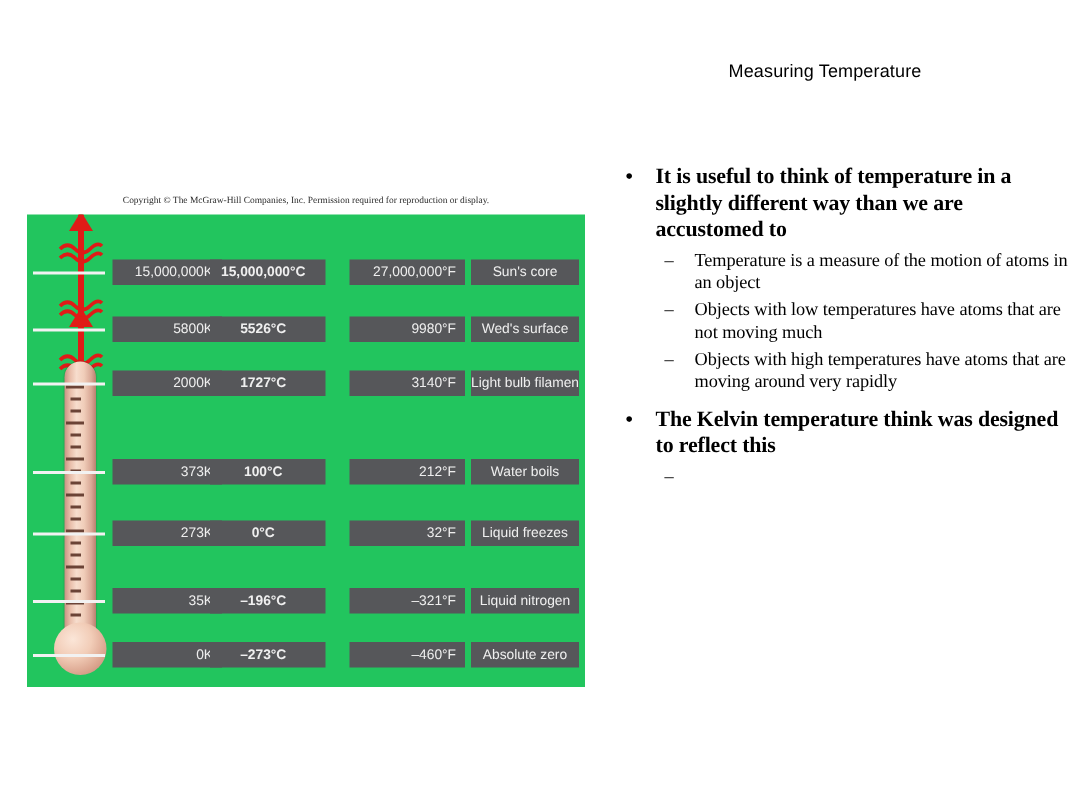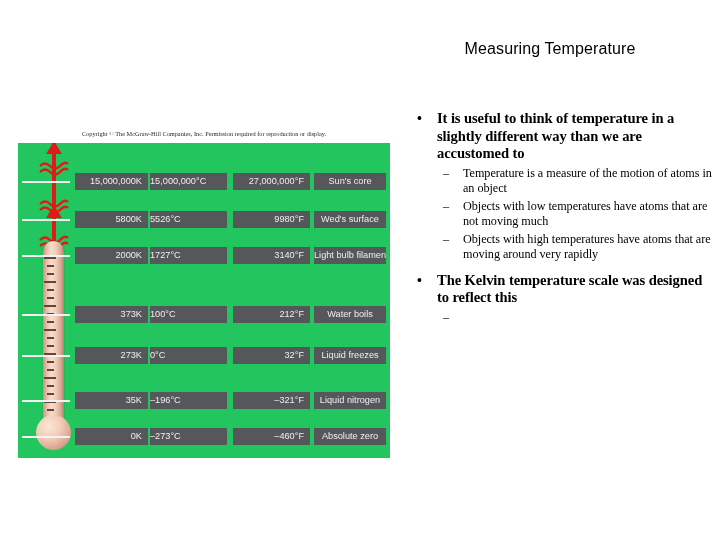--- a/index.html
+++ b/index.html
@@ -16,21 +16,21 @@
   }
 
   
   .slide-title {
     position: absolute;
     left: 400px;
     top: 40px;
     width: 300px;
     text-align: center;
     font-family: "Liberation Sans", sans-serif;
-    font-size: 16px;
+    font-size: 12px;
     color: #000000;
     letter-spacing: 0.1px;
     white-space: nowrap;
   }
 
   
   .content {
     position: absolute;
     left: 405px;
     top: 110px;
@@ -184,21 +184,21 @@
     line-height: 17px;
     background: #56575a;
     color: #efefef;
     font-family: "Liberation Sans", sans-serif;
     font-size: 9.2px;
     box-sizing: border-box;
     white-space: nowrap;
     overflow: hidden;
   }
   .cell.kelvin  { left: 57px;  width: 73px;  text-align: right; padding-right: 6px; }
-  .cell.celsius { left: 132px; width: 77px;  text-align: left; padding-right: 6px; }
+  .cell.celsius { left: 122px; width: 77px;  text-align: center; padding-right: 6px; font-weight: bold; }
   .cell.fahr    { left: 215px; width: 77px;  text-align: right; padding-right: 6px; }
   .cell.label   { left: 296px; width: 72px;  text-align: center; }
 </style>
 </head>
 <body>
 
 <div class="slide-title">Measuring Temperature</div>
 
 <div class="figure">
 
@@ -310,15 +310,15 @@
       </div>
   </div>
 </div>
 
 <div class="content" id="content-host">
     <div class="bullet-l1"><span class="marker">•</span><span>It is useful to think of temperature in a slightly different way than we are accustomed to</span></div>
     <div class="bullet-l2"><span class="marker">–</span><span>Temperature is a measure of the motion of atoms in an object</span></div>
     <div class="bullet-l2"><span class="marker">–</span><span>Objects with low temperatures have atoms that are not moving much</span></div>
     <div class="bullet-l2"><span class="marker">–</span><span>Objects with high temperatures have atoms that are moving around very rapidly</span></div>
     <div class="group-gap"></div>
-    <div class="bullet-l1"><span class="marker">•</span><span>The Kelvin temperature scale was designed to reflect this</span></div>
+    <div class="bullet-l1"><span class="marker">•</span><span>The Kelvin temperature think was designed to reflect this</span></div>
     <div class="bullet-l2"><span class="marker">–</span></div>
   </div>
 
 </body></html>

